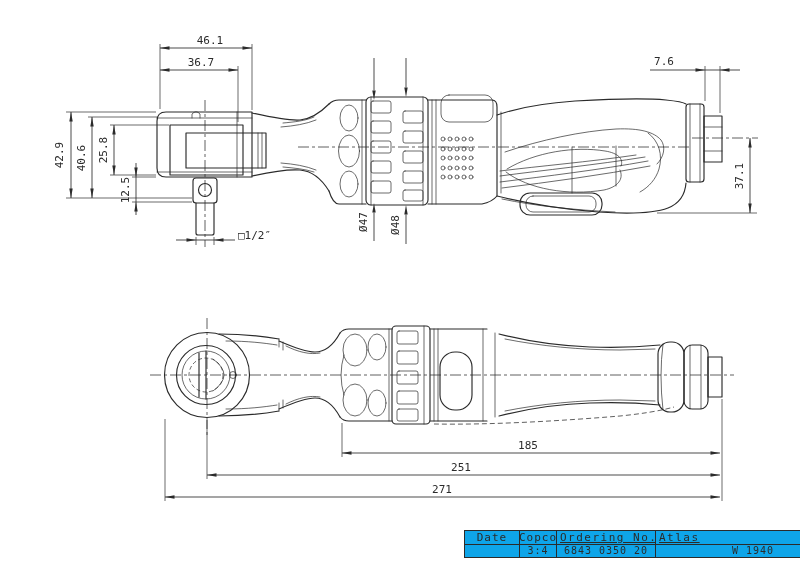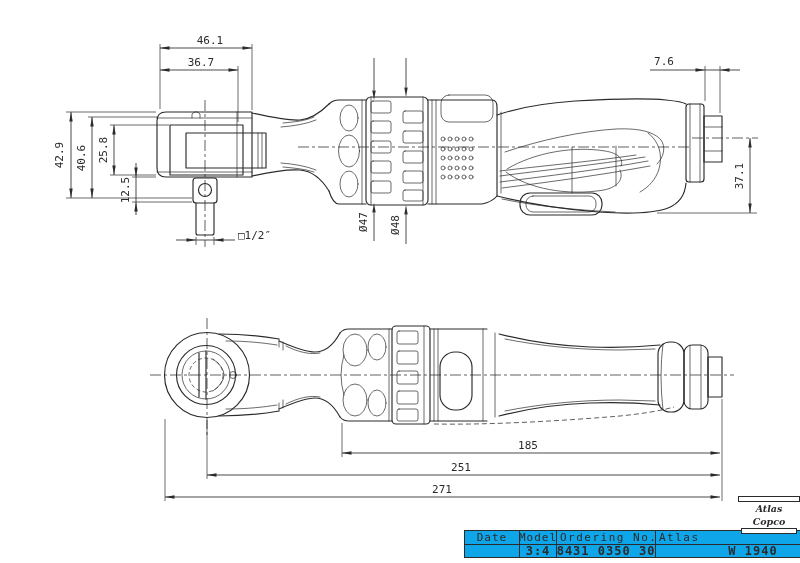--- a/index.html
+++ b/index.html
@@ -21,22 +21,22 @@
   .tb-row{display:flex;flex:1;min-height:0;}
   .tb-row.hd{border-bottom:1.1px solid #2b2b2b;}
   .tb .c{box-sizing:border-box;border-right:1.1px solid #2b2b2b;display:flex;align-items:center;
          overflow:hidden;white-space:nowrap;}
   .tb .c:last-child{border-right:none;}
   .tb .c.date{width:55px;justify-content:center;}
   .tb .c.scale{width:37px;justify-content:center;}
   .tb .c.ord{width:99px;}
   .tb .c.model{flex:1;}
   .tb-row.hd .c{font-size:11px;letter-spacing:1px;}
-  .tb-row.hd .c.ord,.tb-row.hd .c.model{padding-left:3px;letter-spacing:1.5px;}
-  .tb-row.vl .c{font-size:12px;letter-spacing:1px;justify-content:center;font-weight:bold;}
+  .tb-row.hd .c.ord,.tb-row.hd .c.model{padding-left:3px;letter-spacing:1.5px;text-decoration:underline;}
+  .tb-row.vl .c{font-size:10px;letter-spacing:1px;justify-content:center;}
   
   .logo{position:absolute;left:738px;top:496px;width:62px;text-align:center;}
   .logo .bar{box-sizing:border-box;height:6px;border:1px solid #2b2b2b;background:#fff;}
   .logo .bar.bot{width:56px;margin:0 auto;}
   .logo .brand{font-family:"DejaVu Serif","Liberation Serif",serif;font-style:italic;font-weight:bold;
                font-size:9.5px;line-height:13px;color:#2b2b2b;letter-spacing:0;}
 </style>
 </head>
 <body>
 
@@ -247,31 +247,26 @@
     <text x="238" y="239" text-anchor="start">□1/2″</text>
     <text x="528" y="449" text-anchor="middle">185</text>
     <text x="461" y="471" text-anchor="middle">251</text>
     <text x="442" y="493" text-anchor="middle">271</text>
   </g>
 </svg>
 
   <div class="tb">
     <div class="tb-row hd">
       <div class="c date">Date</div>
-      <div class="c scale">Model</div>
+      <div class="c scale">Copco</div>
       <div class="c ord">Ordering No.</div>
       <div class="c model">Atlas</div>
     </div>
     <div class="tb-row vl">
       <div class="c date"></div>
       <div class="c scale">3:4</div>
-      <div class="c ord">8431 0350 30</div>
+      <div class="c ord">6843 0350 20</div>
       <div class="c model">W 1940</div>
     </div>
   </div>
 
-  <div class="logo">
-    <div class="bar top"></div>
-    <div class="brand">Atlas Copco</div>
-    <div class="bar bot"></div>
-  </div>
 
 </div>
 
 </body></html>

